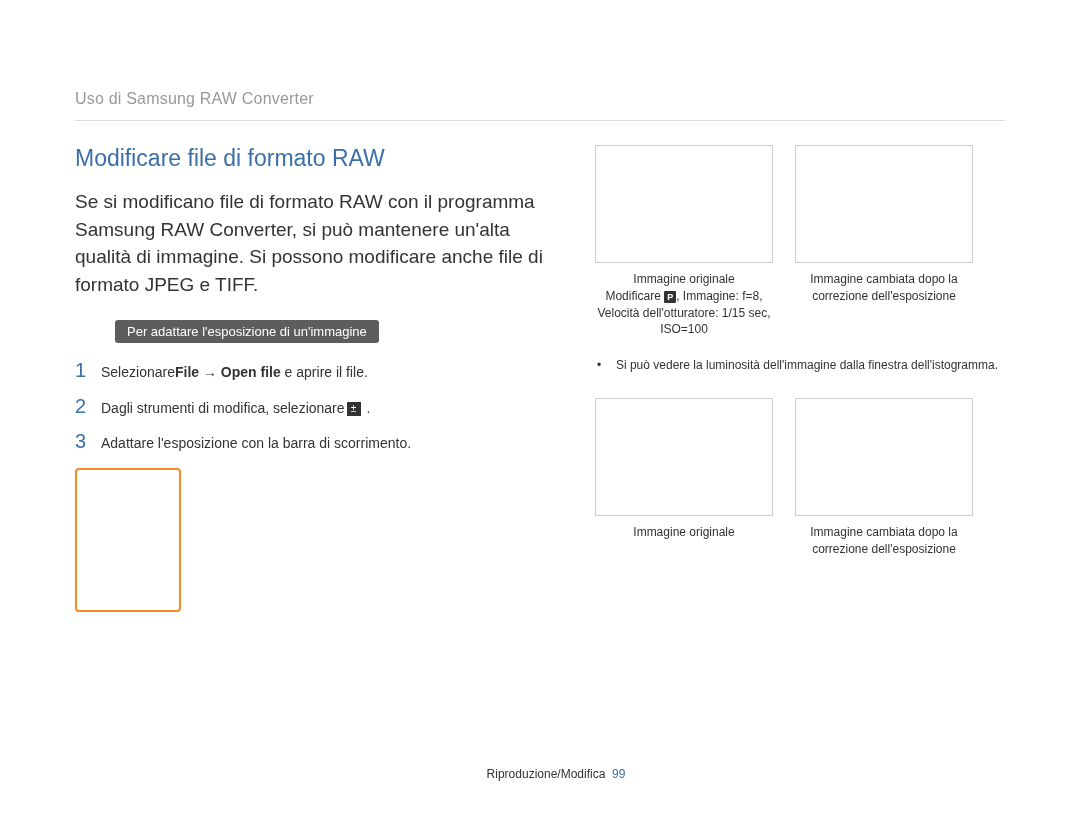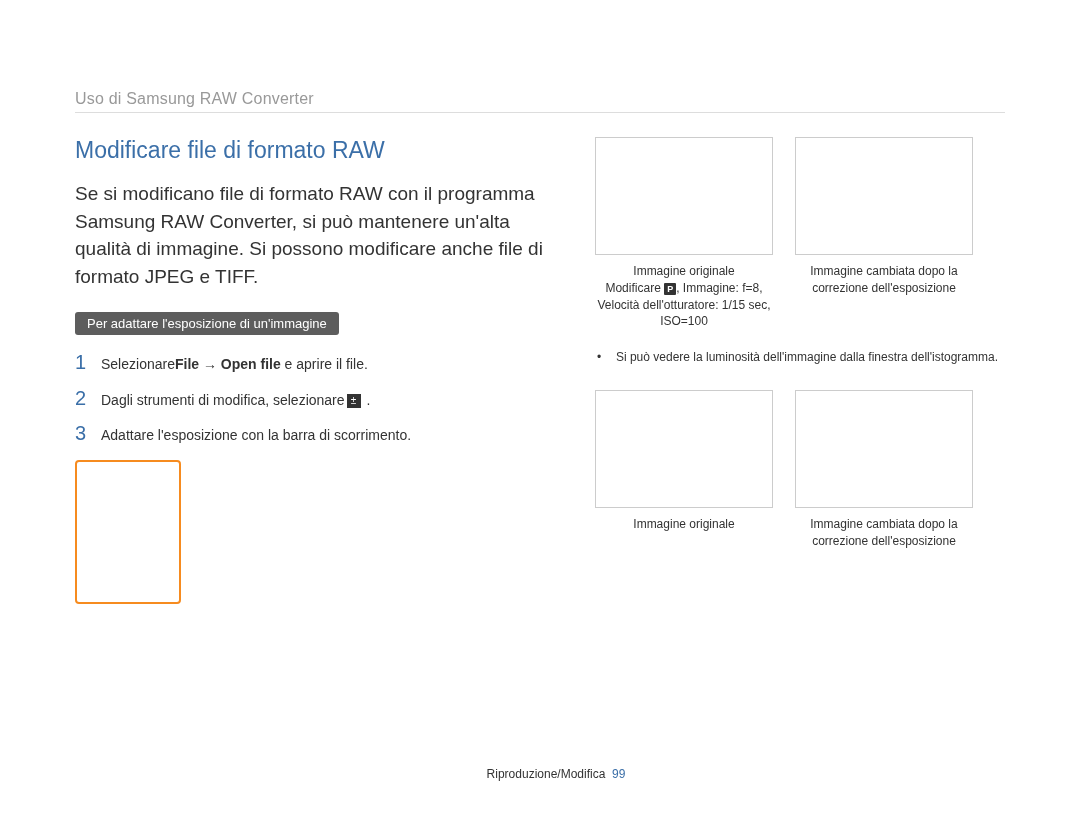--- a/index.html
+++ b/index.html
@@ -14,21 +14,21 @@
       background: #fff;
       color: #333;
       position: relative;
       padding: 90px 75px 0 75px;
     }
     .breadcrumb {
       font-size: 16px;
       color: #999;
       font-weight: 300;
       border-bottom: 1px solid #ddd;
-      padding-bottom: 4px;
+      padding-bottom: 12px;
       margin-bottom: 24px;
       letter-spacing: 0.2px;
     }
     .columns {
       display: flex;
       gap: 40px;
     }
     .left-col {
       flex: 0 0 480px;
     }
@@ -49,20 +49,21 @@
       margin-bottom: 22px;
     }
     .pill {
       display: inline-block;
       background: #5d5d5d;
       color: #fff;
       font-size: 13px;
       padding: 4px 12px;
       border-radius: 3px;
       margin-bottom: 16px;
+      margin-left: 40px;
     }
     .steps {
       list-style: none;
       font-size: 14px;
       color: #333;
     }
     .steps li {
       display: flex;
       align-items: baseline;
       margin-bottom: 12px;

